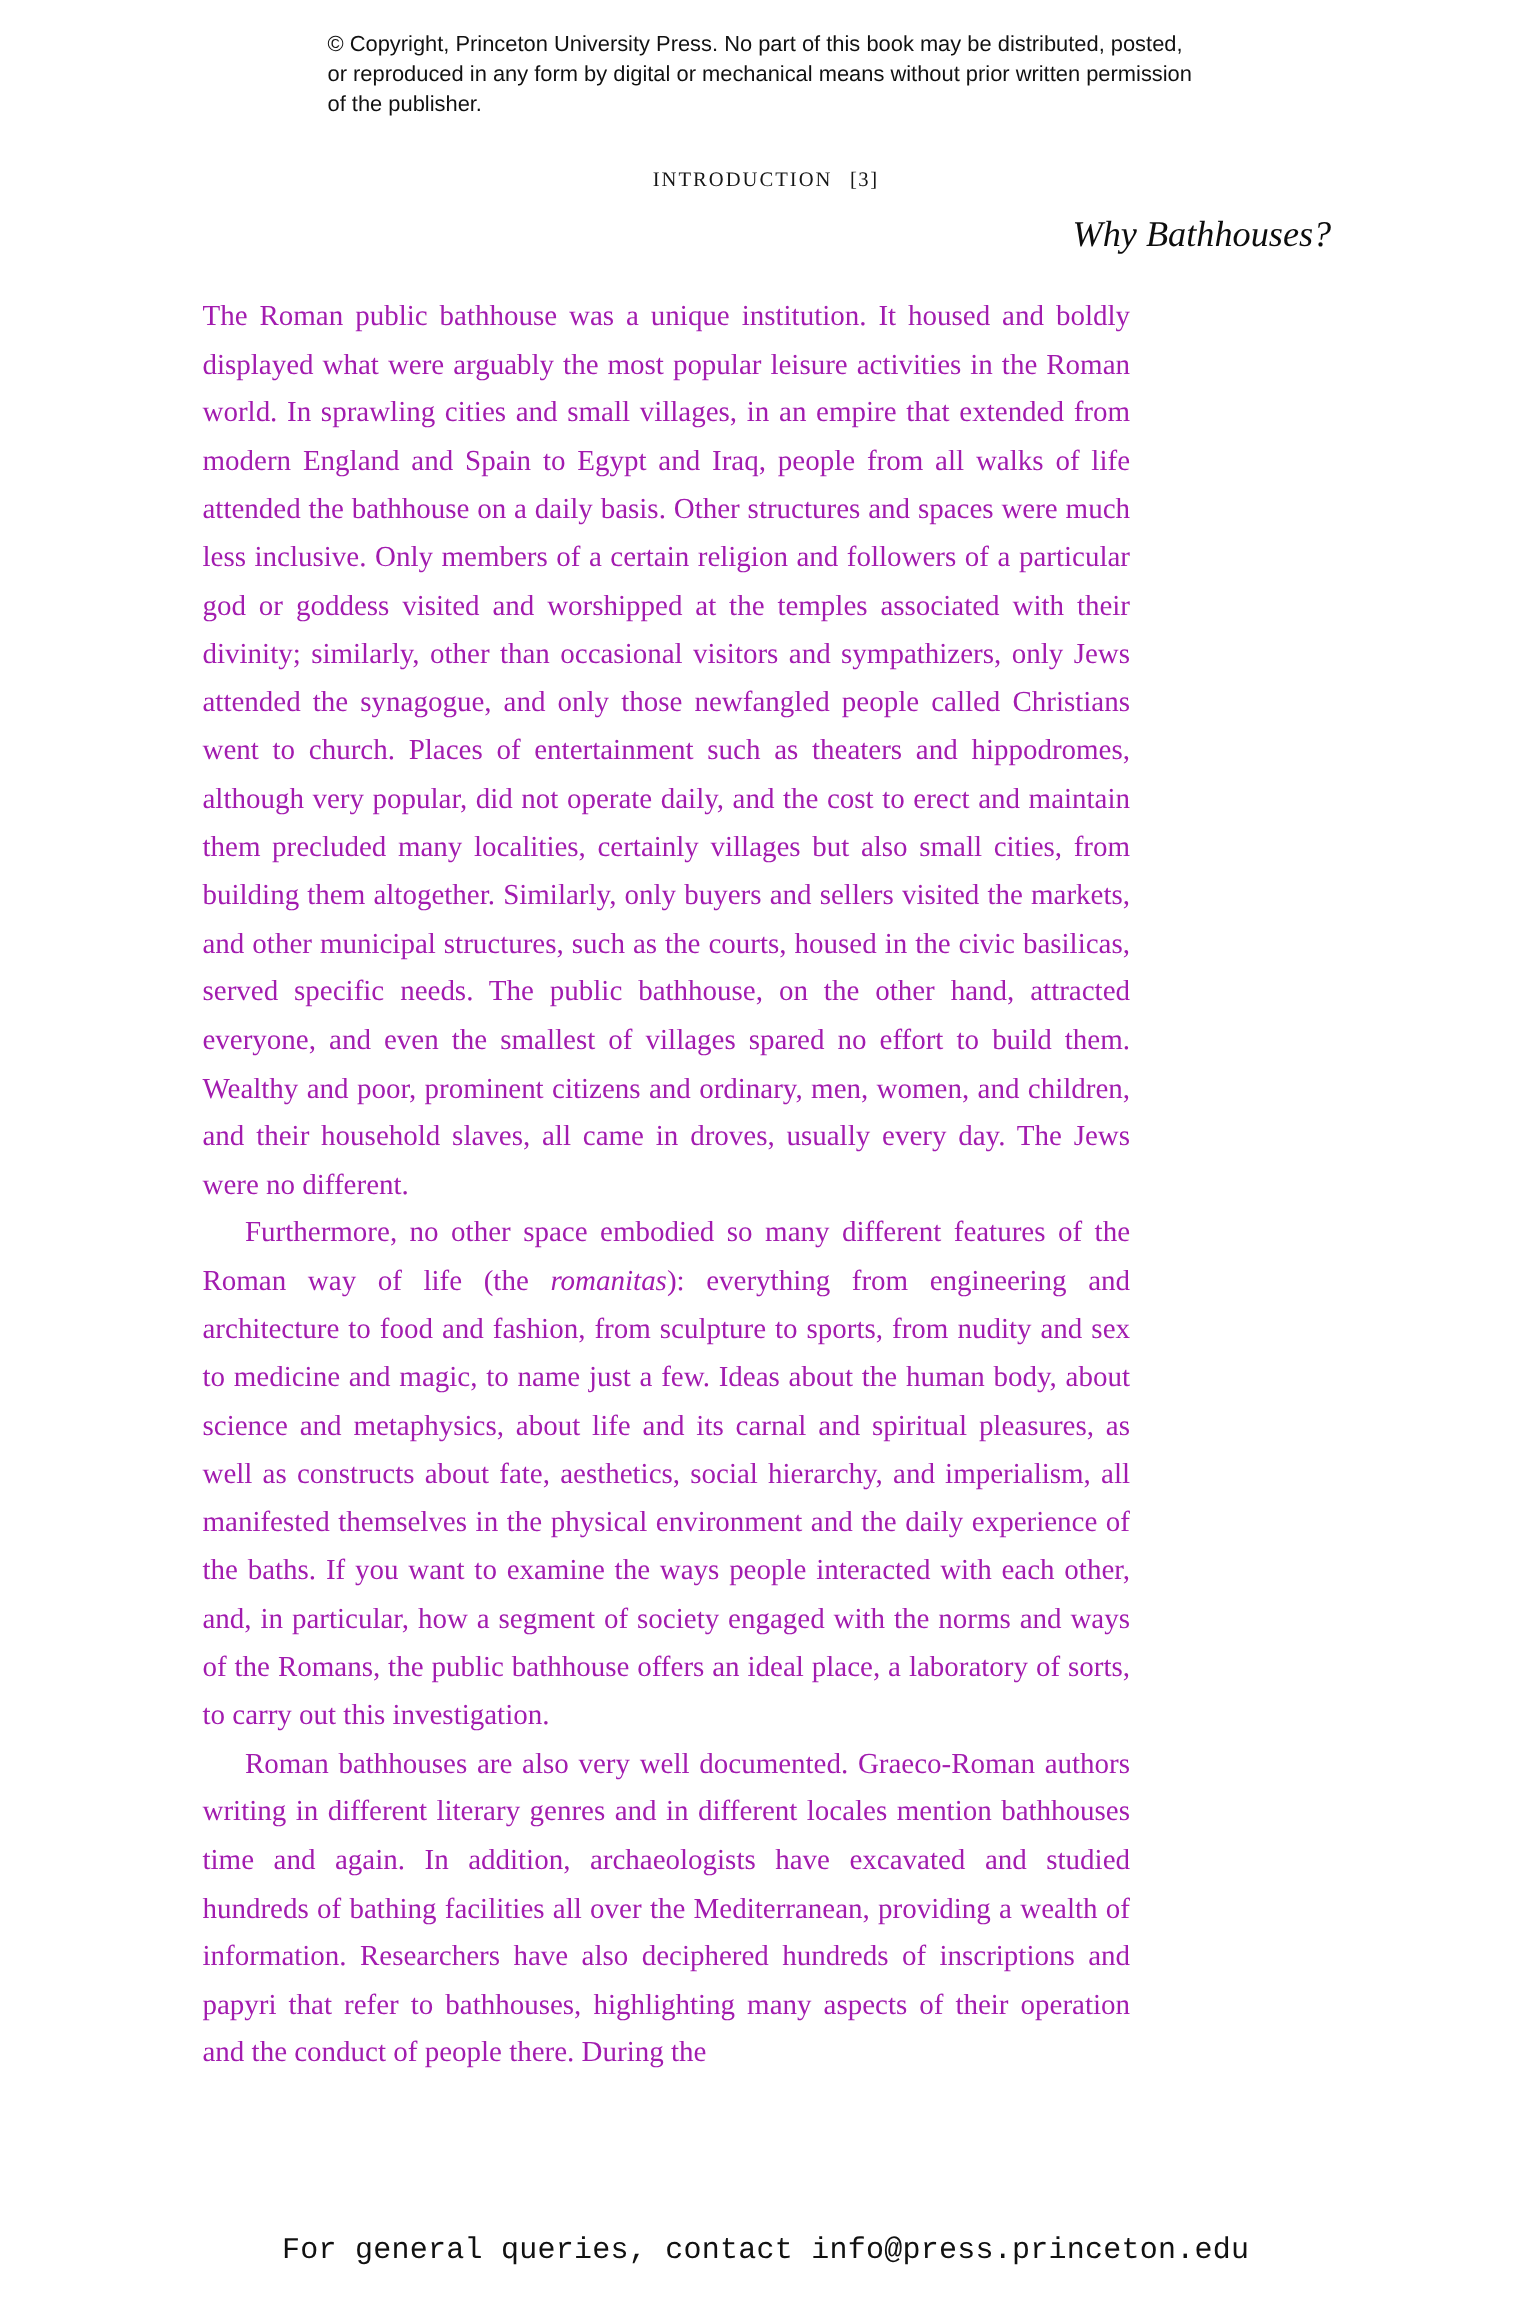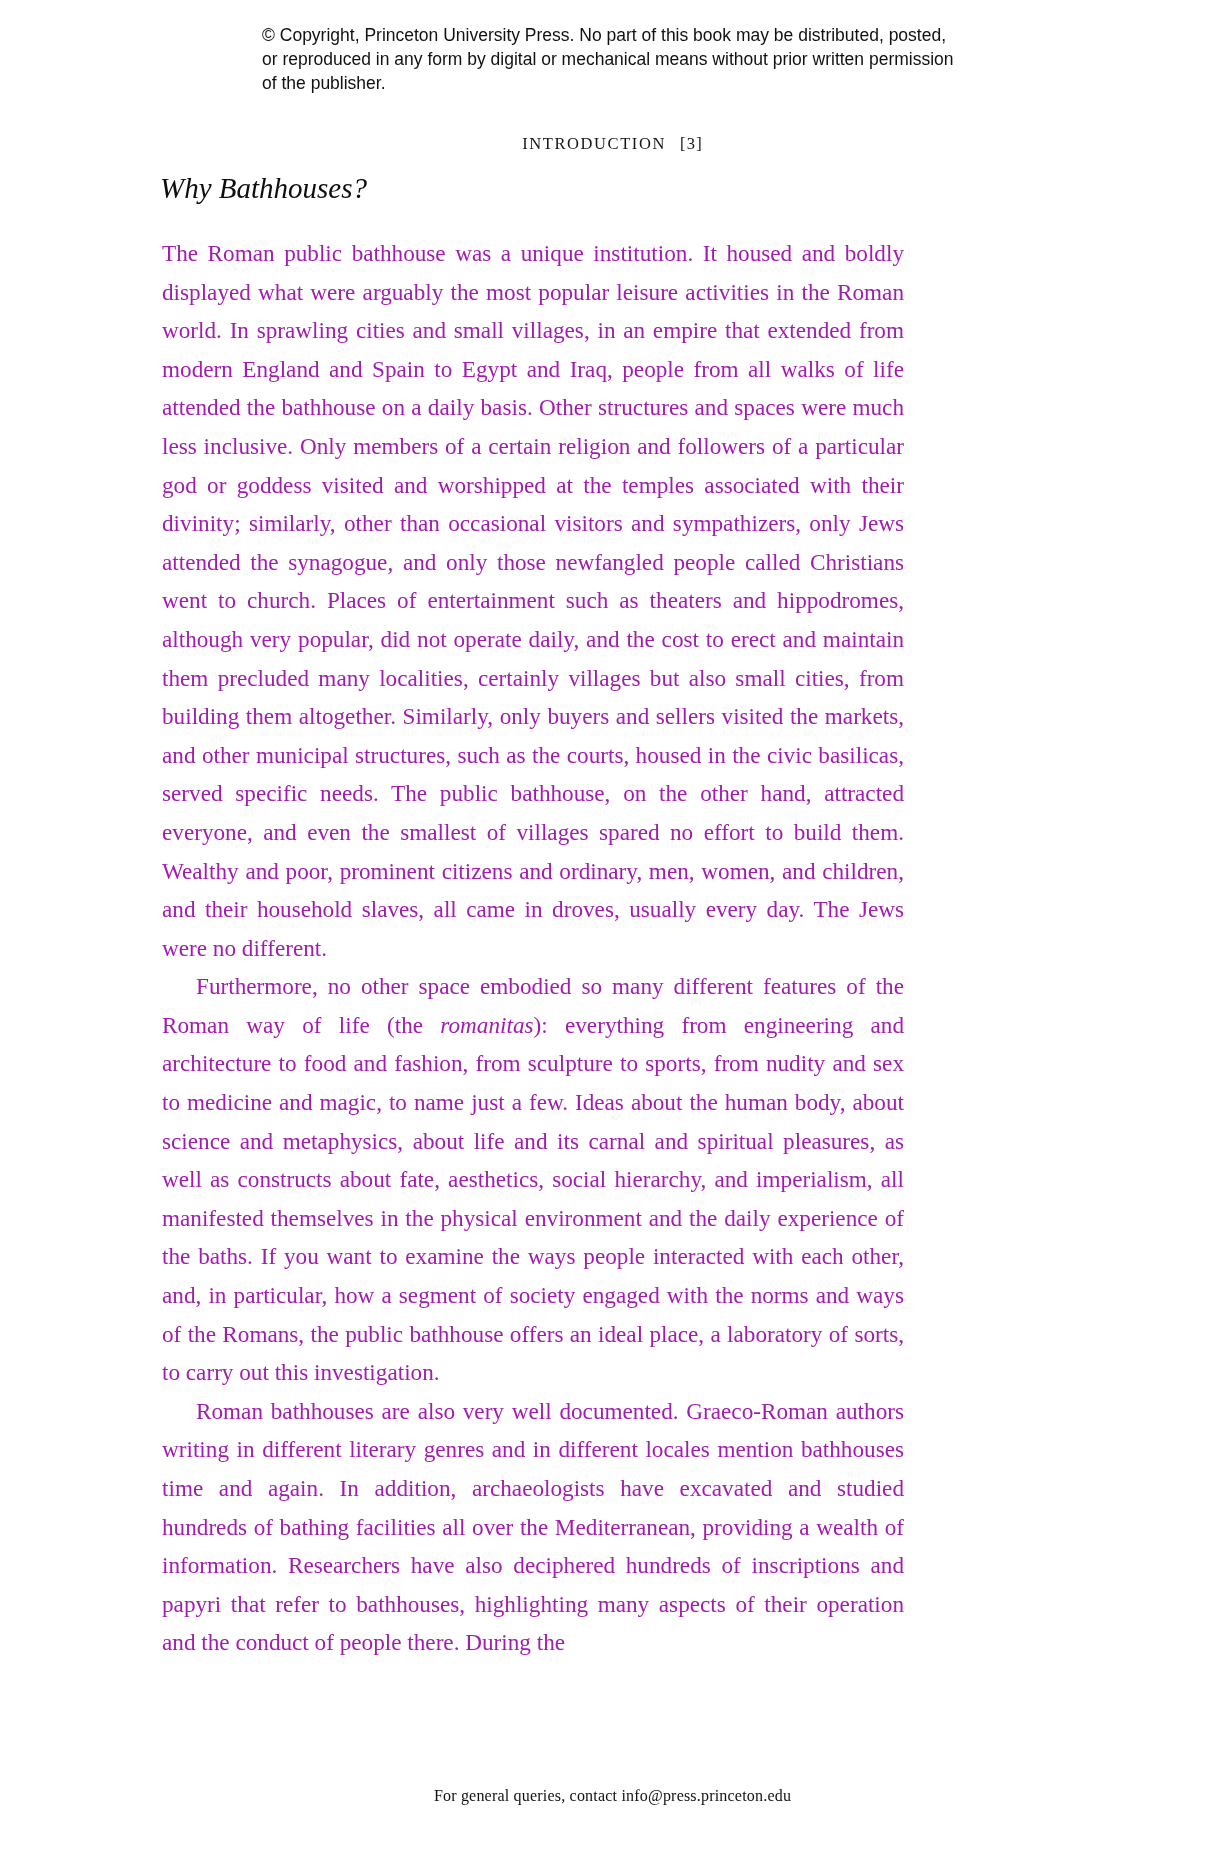--- a/index.html
+++ b/index.html
@@ -46,21 +46,21 @@
   }
   .running-head .pagenum {
     letter-spacing: 1.2px;
     margin-left: 14px;
   }
   .section-title {
     position: absolute;
     left: 160px;
     top: 160px;
     width: 905px;
-    text-align: left;
+    text-align: right;
     font-family: "Liberation Serif", serif;
     font-style: italic;
     font-size: 29px;
     color: #0d0d0d;
   }
   .body-text {
     position: absolute;
     left: 162px;
     top: 222px;
     width: 742px;
@@ -80,22 +80,22 @@
   }
   .body-text i {
     font-style: italic;
   }
   .footer {
     position: absolute;
     left: 160px;
     top: 1775px;
     width: 905px;
     text-align: center;
-    font-family: Liberation Serif, serif;
-    font-size: 16px;
+    font-family: Liberation Mono, monospace;
+    font-size: 24px;
     color: #111111;
     letter-spacing: 0.2px;
   }
 </style>
 </head>
 <body>
 
 <div class="page">
 
   <div class="copyright">© Copyright, Princeton University Press. No part of this book may be distributed, posted, or reproduced in any form by digital or mechanical means without prior written permission of the publisher.</div>

